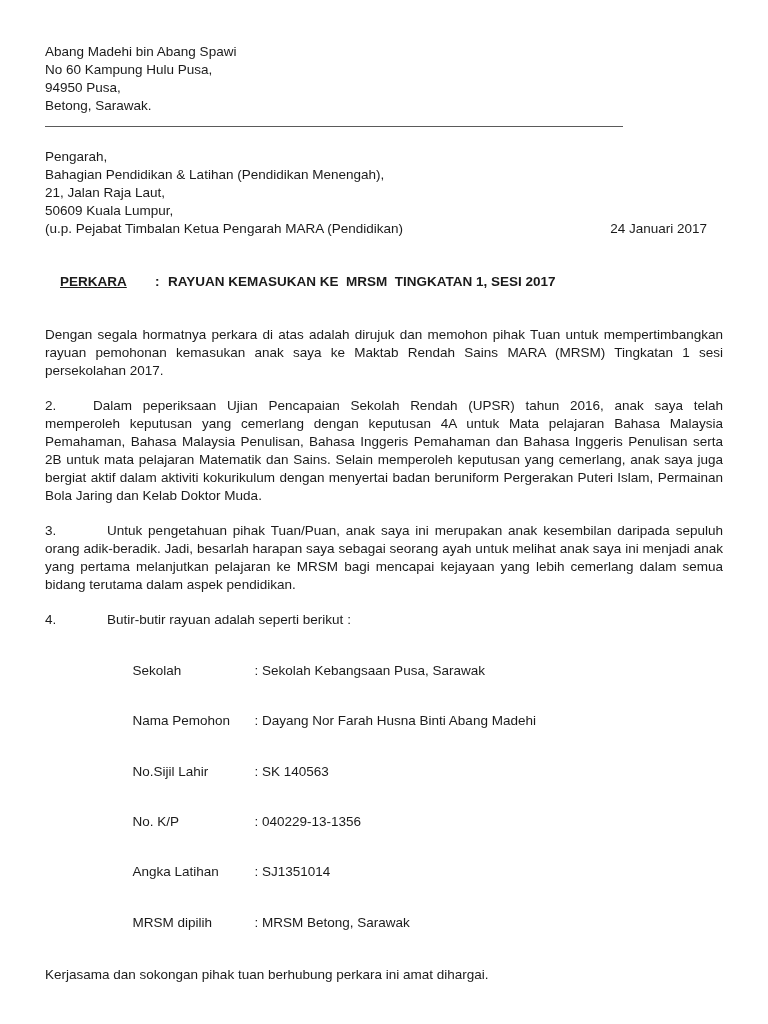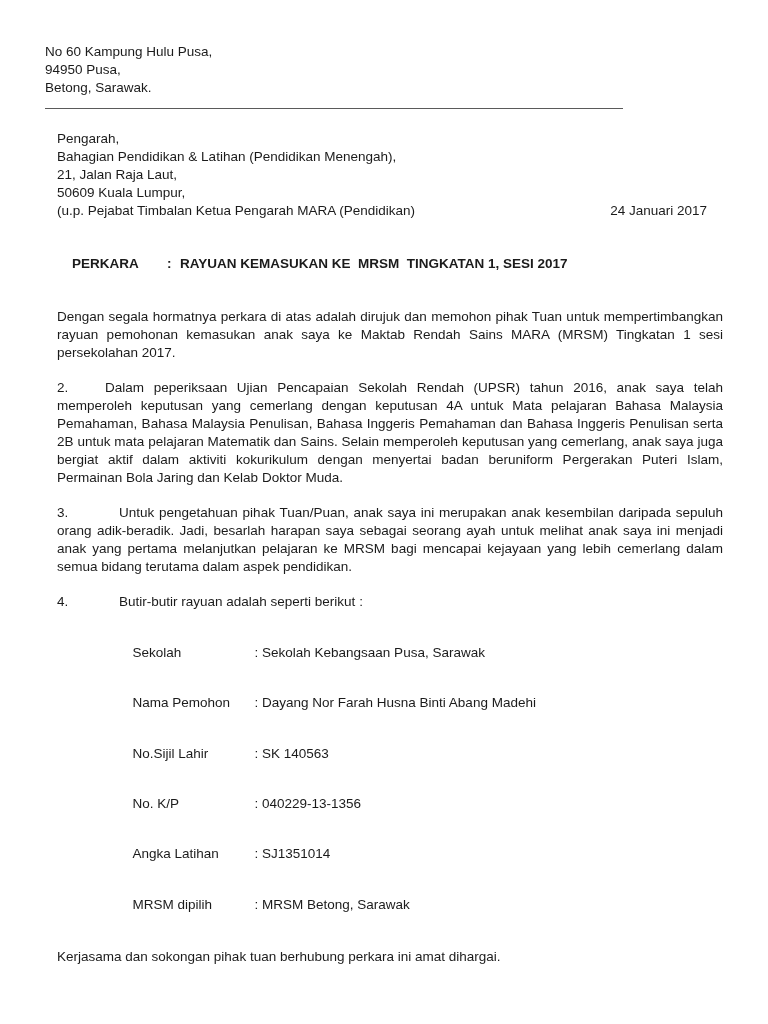--- a/index.html
+++ b/index.html
@@ -12,51 +12,52 @@
     font-size: 13.5px;
     line-height: 18px;
     color: #1b1b1b;
   }
   .page {
     width: 768px;
     height: 1024px;
     padding: 43px 45px 20px 45px;
     background: #ffffff;
   }
-  .block { margin-bottom: 17px; margin-left: 12px; }
+  .block { margin-bottom: 17px; }
   .sender-block { margin-bottom: 11px; }
   .divider {
     border: none;
     border-top: 1.5px solid #5a5a5a;
     width: 578px;
     margin: 0 0 21px 0;
   }
   .attention-row {
     display: flex;
     justify-content: space-between;
     align-items: baseline;
     gap: 16px;
   }
   .attention-row .date { padding-right: 16px; white-space: nowrap; }
   .subject-line { font-weight: bold; white-space: pre-wrap; }
-  .subject-label { display: inline-block; width: 95px; }
+  .subject-label { display: inline-block; width: 95px; text-decoration: underline; }
   .subject-colon { display: inline-block; width: 13px; }
   .para { text-align: justify; }
   .para-num { display: inline-block; width: 48px; }
   .para-num-wide { display: inline-block; width: 62px; }
   .details-block { margin: 0 0 18px 65px; }
   .detail-row { line-height: 16.8px; white-space: pre-wrap; }
   .detail-label { display: inline-block; width: 122px; }
 </style>
 </head>
 <body>
 
 <div class="page">
 
   <div class="sender-block">
+    <div>Abang Madehi bin Abang Spawi</div>
     <div>No 60 Kampung Hulu Pusa,</div>
     <div>94950 Pusa,</div>
     <div>Betong, Sarawak.</div>
   </div>
 
   <hr class="divider">
 
   <div class="block">
     <div>Pengarah,</div>
     <div>Bahagian Pendidikan &amp; Latihan (Pendidikan Menengah),</div>

